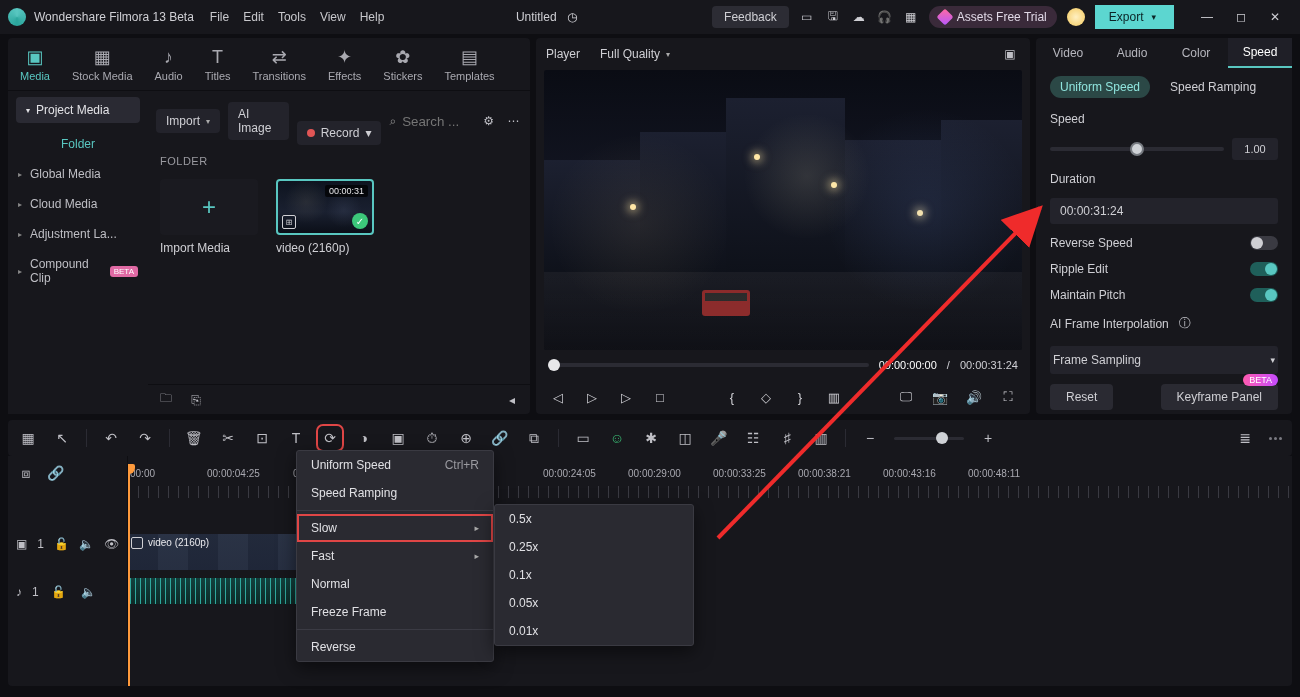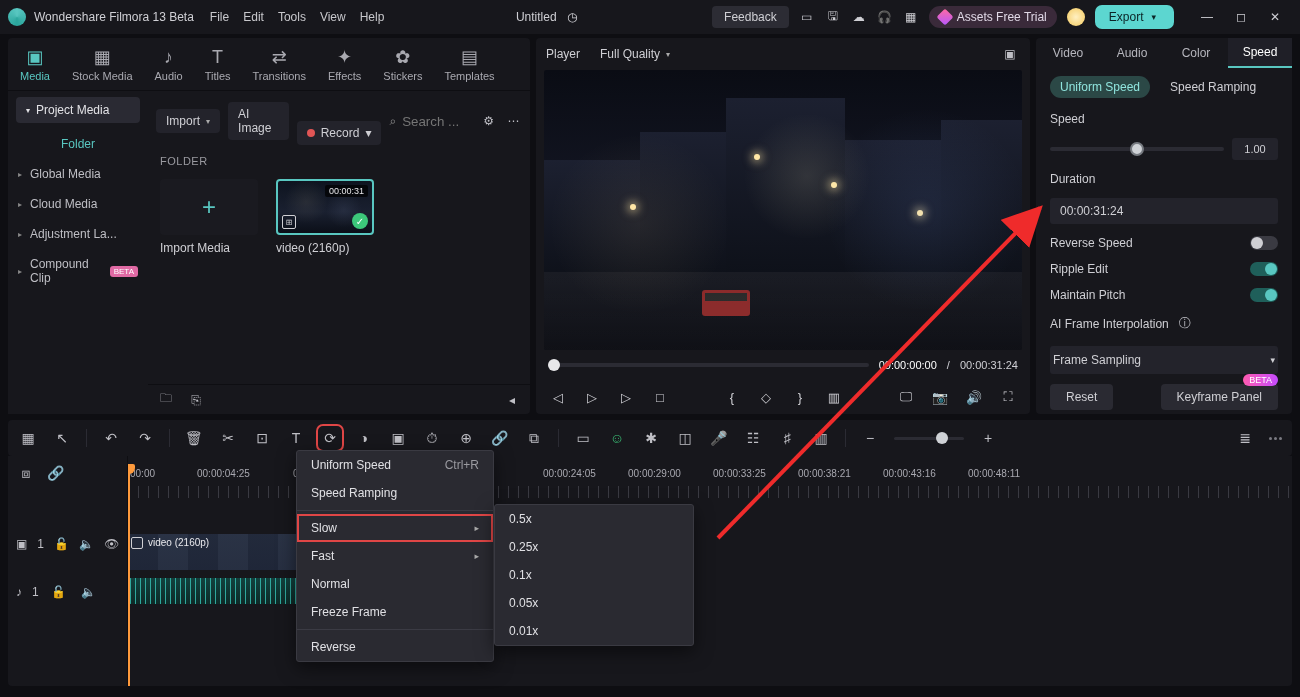--- a/index.html
+++ b/index.html
@@ -8,21 +8,21 @@
   .titlebar { height:34px; background:#17171c; display:flex; align-items:center; padding:0 8px; gap:8px; }
   .titlebar .app-name { color:#d0d0d5; font-size:12px; margin-right:8px; }
   .titlebar .menu { display:flex; gap:14px; }
   .titlebar .menu span { color:#c8c8cc; cursor:pointer; }
   .titlebar .spacer { flex:1; }
   .titlebar .center { display:flex; align-items:center; gap:8px; color:#cfcfd4; }
   .titlebar .right { display:flex; align-items:center; gap:10px; }
   .pill { background:#2c2c34; color:#cfcfd4; padding:4px 12px; border-radius:4px; cursor:pointer; }
   .trial { background:#3a2a3a; color:#e0d8e6; display:flex; align-items:center; gap:6px; padding:4px 10px; border-radius:14px; cursor:pointer; }
   .diamond { width:12px; height:12px; background:linear-gradient(135deg,#ff6aa0,#b657ff); transform:rotate(45deg); border-radius:2px; }
-  .export { background:#5cd6d0; color:#0b2426; padding:5px 18px 5px 14px; border-radius:7px; font-weight:500; display:flex; align-items:center; gap:8px; cursor:pointer; }
+  .export { background:#5cd6d0; color:#0b2426; padding:5px 18px 5px 14px; border-radius:0; font-weight:500; display:flex; align-items:center; gap:8px; cursor:pointer; }
   .export .chev { font-size:9px; }
   .winbtns { display:flex; gap:0; margin-left:6px; }
   .winbtns span { width:34px; height:24px; display:flex; align-items:center; justify-content:center; cursor:pointer; color:#cfcfd4; font-size:12px; }
   .t-ico { width:16px; height:16px; display:flex; align-items:center; justify-content:center; color:#cfcfd4; cursor:pointer; }
   .logo { width:18px; height:18px; border-radius:50%; background:conic-gradient(#59c7c1,#2aa59c,#59c7c1); }
   .avatar { width:18px; height:18px; border-radius:50%; background:radial-gradient(circle,#fff0c2,#f4c95d); }
   
   .upper { display:flex; height:380px; padding:4px 8px 0 8px; gap:6px; }
   .panel { background:#17171c; border-radius:4px; }
   
@@ -33,21 +33,21 @@
   .mtab .ico { width:22px; height:22px; display:flex; align-items:center; justify-content:center; font-size:18px; }
   .mtab .lbl { font-size:11px; }
   .media-body { flex:1; display:flex; border-top:1px solid #0e0e12; }
   .media-side { width:140px; background:#17171c; display:flex; flex-direction:column; }
   .proj-pill { margin:6px 8px; background:#2a2a33; color:#e2e2e6; padding:6px 10px; border-radius:4px; display:flex; align-items:center; gap:6px; cursor:pointer; }
   .folder-head { text-align:center; color:#59c7c1; padding:8px 0; cursor:pointer; }
   .tree-item { padding:8px 10px; color:#bfbfc5; display:flex; align-items:center; gap:8px; cursor:pointer; }
   .tree-item .arr { font-size:8px; color:#888; }
   .tree-item .badge { background:#e06aa4; color:#fff; font-size:8px; padding:1px 4px; border-radius:3px; }
   .media-main { flex:1; display:flex; flex-direction:column; }
-  .media-tools { display:flex; align-items:center; gap:8px; padding:6px 8px;justify-content:flex-end; }
+  .media-tools { display:flex; align-items:center; gap:8px; padding:6px 8px; }
   .drop { display:flex; align-items:center; gap:6px; background:#23232b; padding:5px 10px; border-radius:4px; cursor:pointer; }
   .drop .chev { font-size:8px; color:#aaa; }
   .ai-btn { background:#23232b; padding:5px 10px; border-radius:4px; cursor:pointer; }
   .rec { display:flex; align-items:center; gap:6px; background:#23232b; padding:5px 10px; border-radius:4px; cursor:pointer;margin-top:24px; }
   .rec .dot { width:8px; height:8px; background:#e05555; border-radius:50%; }
   .search { flex:1; display:flex; align-items:center; gap:6px; background:transparent; color:#888; }
   .search input { background:transparent; border:none; outline:none; color:#cfcfd4; width:70px; }
   .tool-ico { width:20px; height:20px; display:flex; align-items:center; justify-content:center; color:#bfbfc5; cursor:pointer; }
   .folder-label { padding:4px 12px; color:#9a9aa0; font-size:11px; letter-spacing:0.5px; }
   .media-grid { display:flex; gap:18px; padding:8px 12px; }
@@ -473,21 +473,21 @@
     <div class="track-head">
       <span>♪</span>
       <span>1</span>
       <span class="tl-ico" style="font-size:12px">🔓</span>
       <span class="tl-ico" style="font-size:12px">🔈</span>
     </div>
   </div>
   <div class="tl-body">
     <div class="ruler">
       <span class="tick" style="left:2px">00:00</span>
-      <span class="tick" style="left:69px">00:00:04:25</span>
+      <span class="tick" style="left:79px">00:00:04:25</span>
       <span class="tick" style="left:165px">00:00:0...</span>
       <span class="tick" style="left:415px">00:00:24:05</span>
       <span class="tick" style="left:500px">00:00:29:00</span>
       <span class="tick" style="left:585px">00:00:33:25</span>
       <span class="tick" style="left:670px">00:00:38:21</span>
       <span class="tick" style="left:755px">00:00:43:16</span>
       <span class="tick" style="left:840px">00:00:48:11</span>
       <div class="marks"></div>
     </div>
     <div class="playhead"></div>

